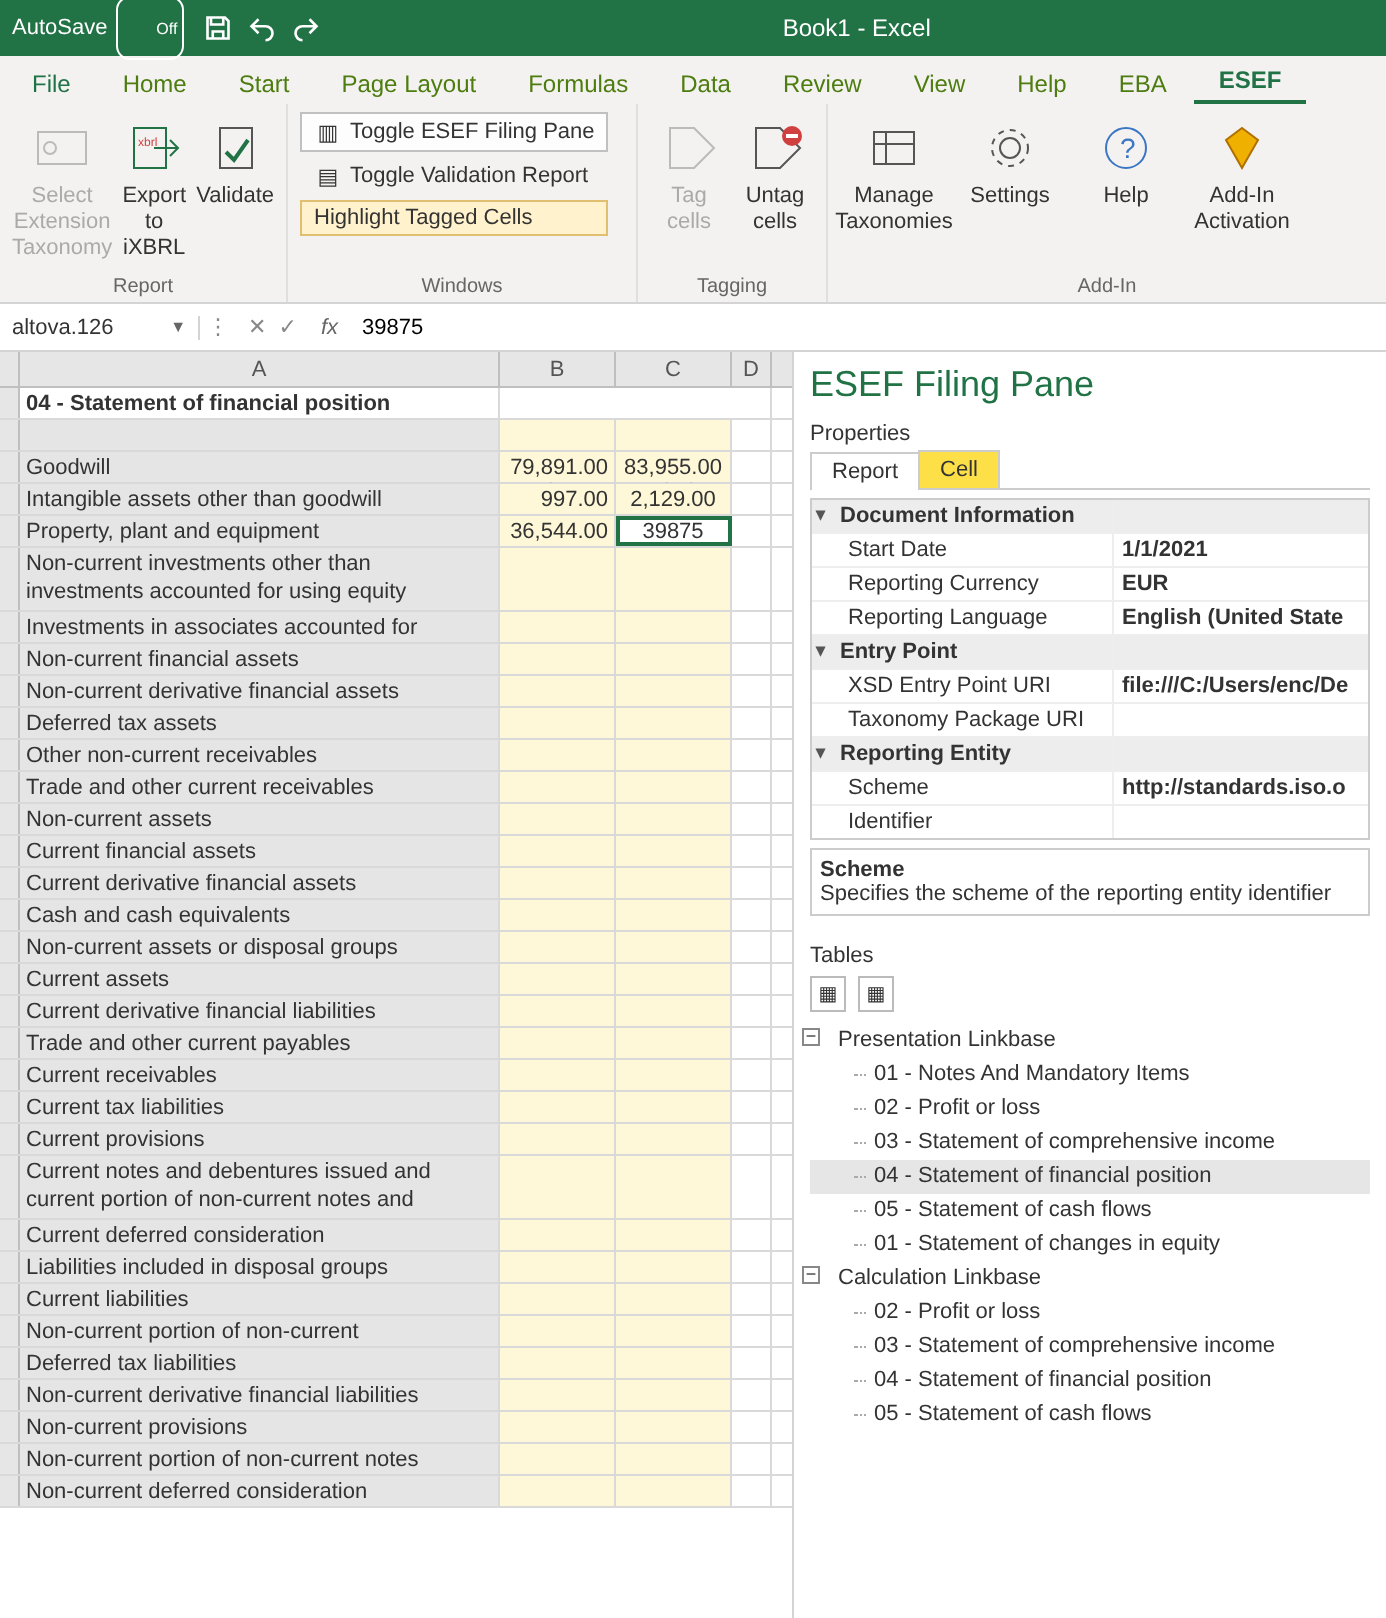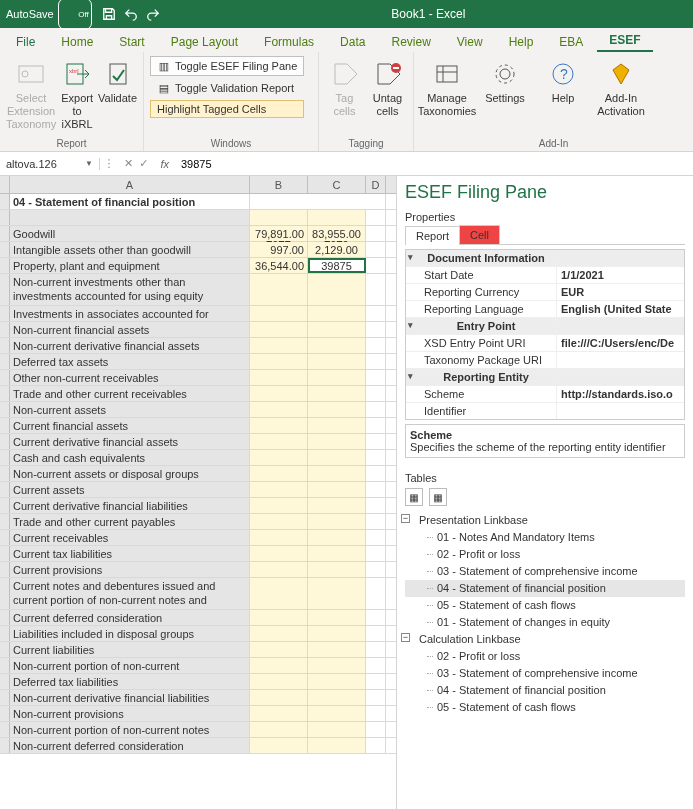--- a/index.html
+++ b/index.html
@@ -66,29 +66,29 @@
   .row.hdr .cell { font-weight: 600; background: #fff; }
   .row.hdr .cell.b, .row.hdr .cell.c { text-align: center; margin-top: 36px; }
   .cell.hl { background: #e5e5e5; }
   .cell.sel { outline: 2px solid #217346; outline-offset: -2px; background: #fff; position: relative; z-index: 2; }
   .cell.tagged-bc { background: #fff8d8; }
 
   
   .sidepane h2 { color: #217346; font-size: 18px; font-weight: 400; margin-bottom: 4px; }
   .sidepane .sec-label { font-size: 11px; color: #333; margin: 4px 0 2px; }
   .sidepane .tabs2 { display: flex; border-bottom: 1px solid #ccc; }
-  .sidepane .tabs2 .t { padding: 3px 10px; border: 1px solid #ccc; border-bottom: none; margin-right: -1px; background: #ef4444; font-size: 11px; }
+  .sidepane .tabs2 .t { padding: 3px 10px; border: 1px solid #ccc; border-bottom: none; margin-right: -1px; background: #fde047; font-size: 11px; }
   .sidepane .tabs2 .t.active { background: #fff; position: relative; top: 1px; }
 
   .propgrid { border: 1px solid #ccc; margin-top: 4px; font-size: 11px; }
   .propgrid .pg-row { display: flex; border-bottom: 1px solid #eee; }
   .propgrid .pg-row:last-child { border-bottom: none; }
   .propgrid .pg-row.head { background: #ededed; font-weight: 600; }
   .propgrid .pg-row .k { width: 150px; padding: 2px 4px 2px 18px; position: relative; }
-  .propgrid .pg-row.head .k { padding-left: 14px; text-align: center; }
+  .propgrid .pg-row.head .k { padding-left: 14px; }
   .propgrid .pg-row.head .k::before { content: "▾"; position: absolute; left: 2px; font-size: 9px; color: #555; }
   .propgrid .pg-row .v { flex: 1; padding: 2px 4px; font-weight: 600; border-left: 1px solid #eee; white-space: nowrap; overflow: hidden; }
 
   .helpbox { border: 1px solid #ccc; margin-top: 4px; padding: 4px; font-size: 11px; }
   .helpbox .ht { font-weight: 600; }
 
   .tables-sec { margin-top: 10px; }
   .tables-sec .tbl-icons { display: flex; gap: 6px; margin: 4px 0 6px; }
   .tables-sec .tbl-icons .ti { width: 18px; height: 18px; border: 1px solid #bbb; display: flex; align-items: center; justify-content: center; font-size: 10px; }
 

